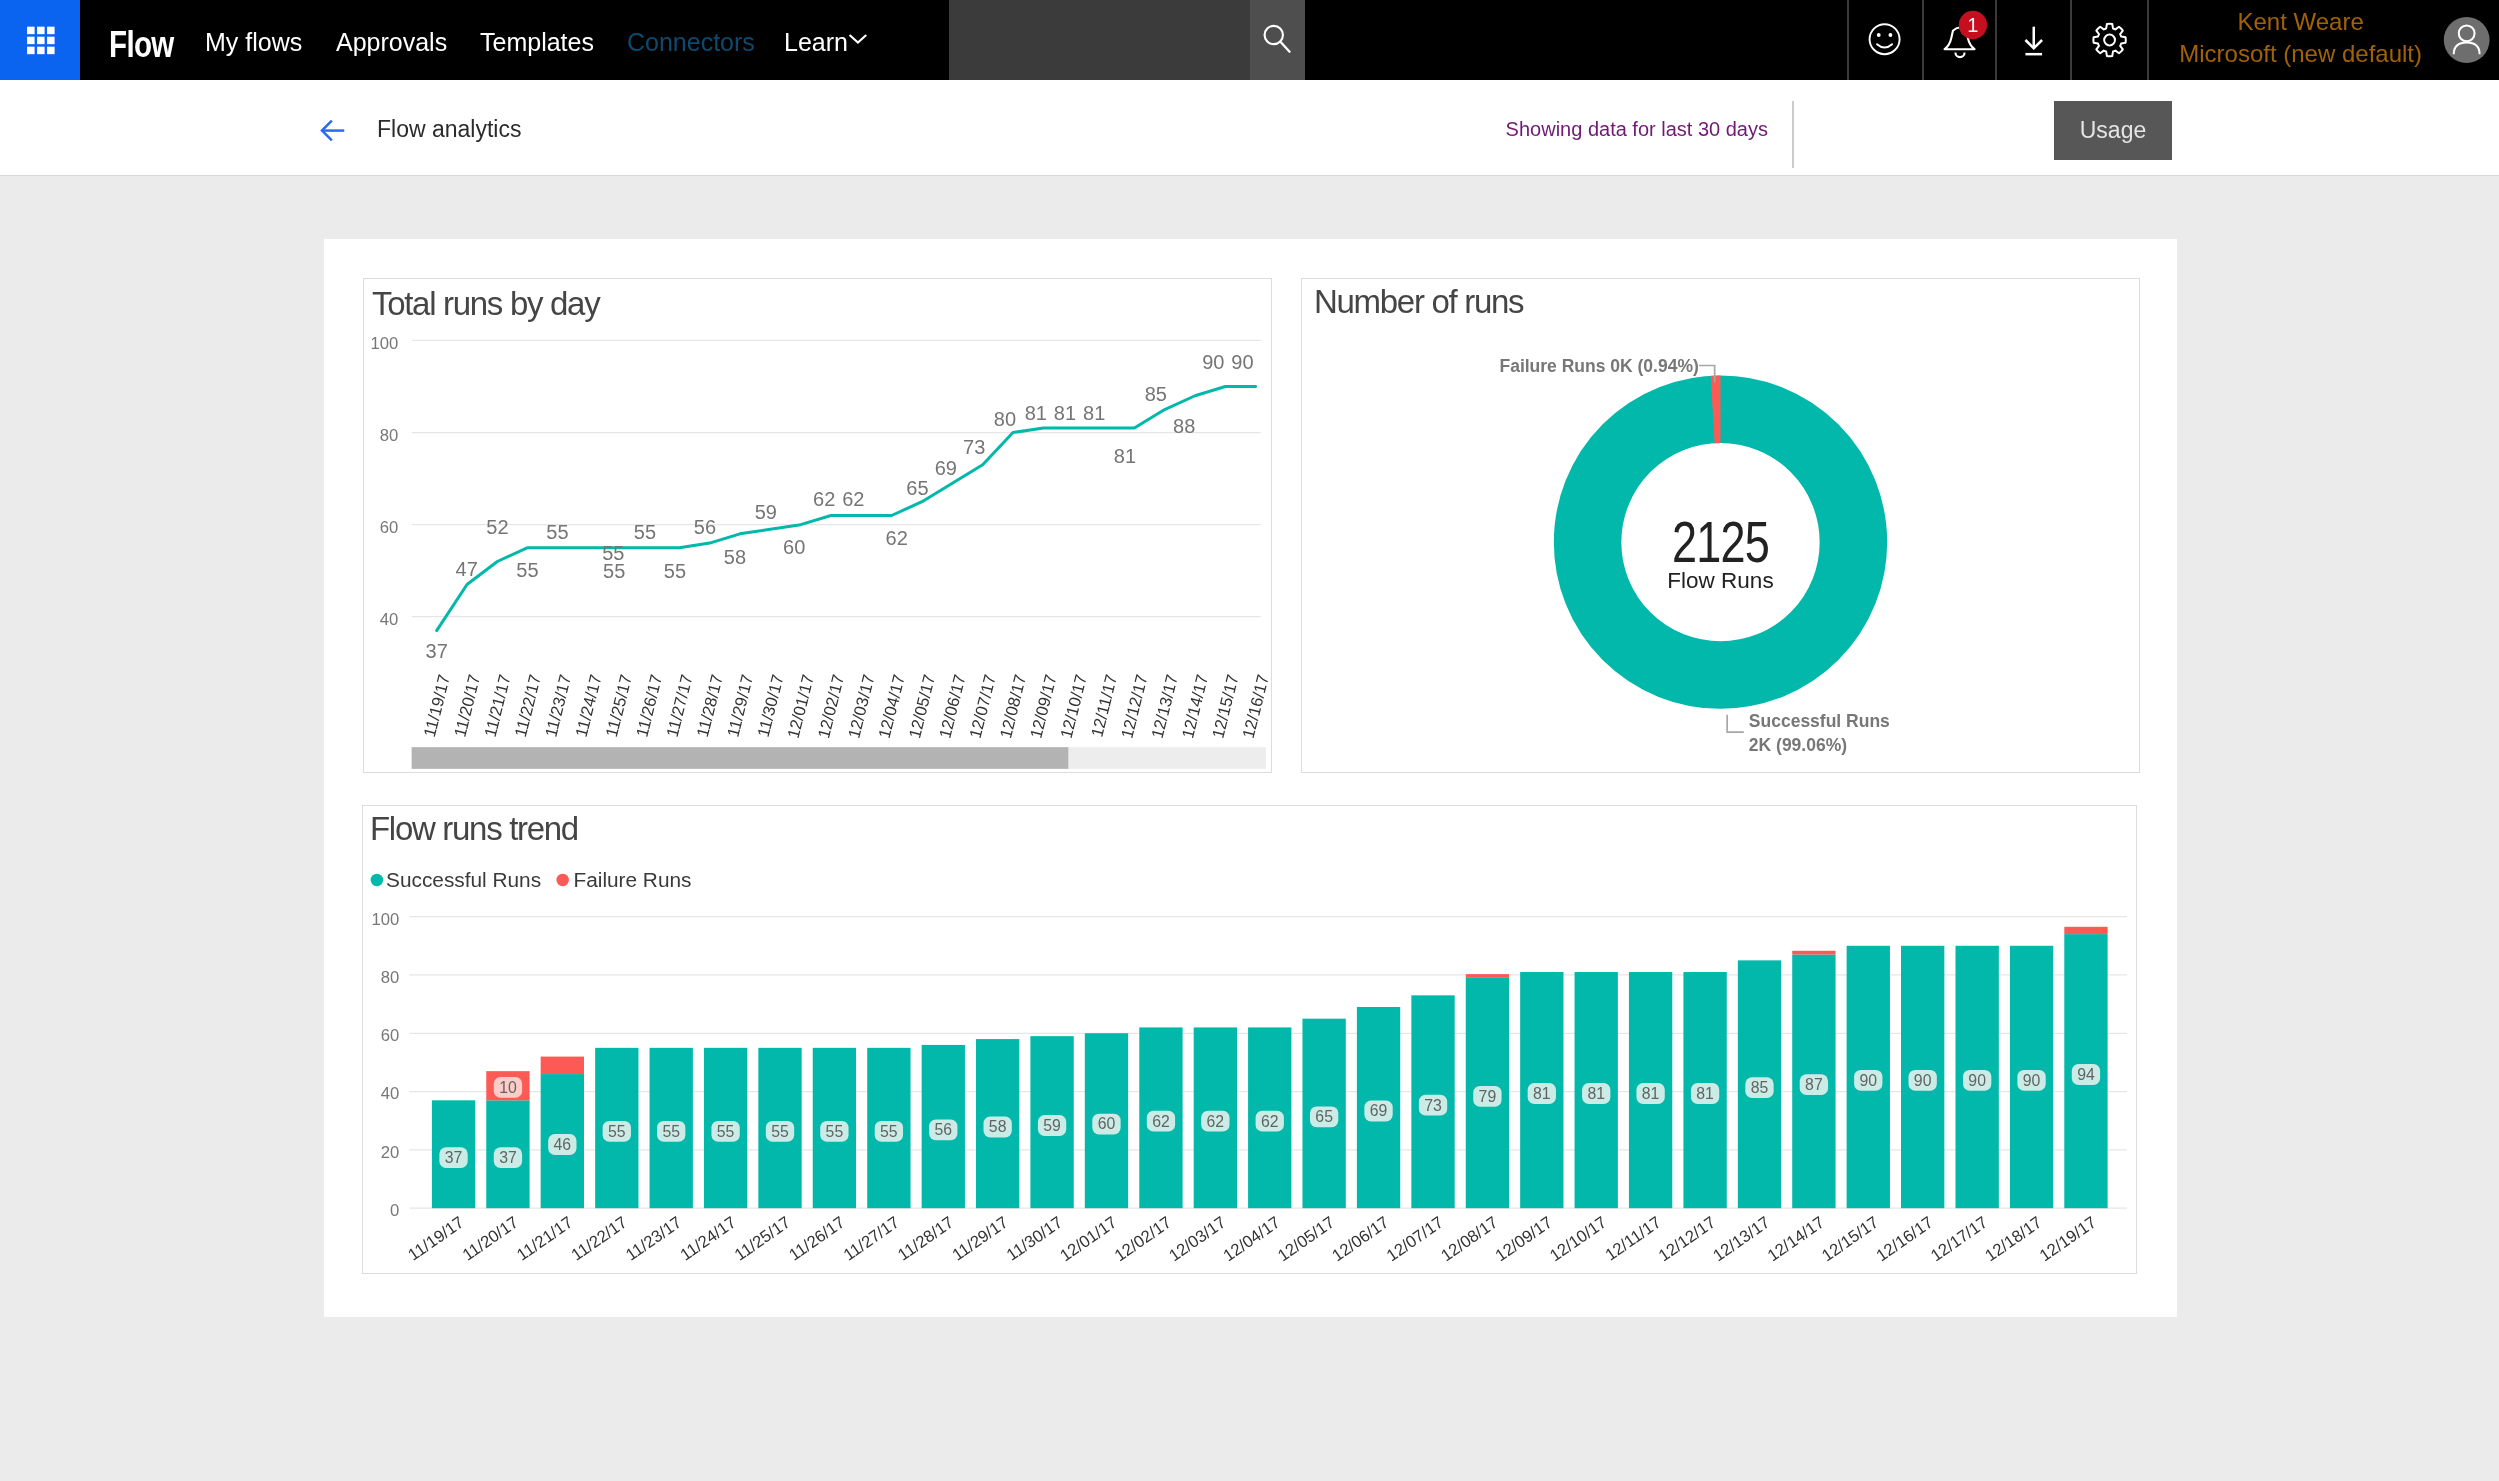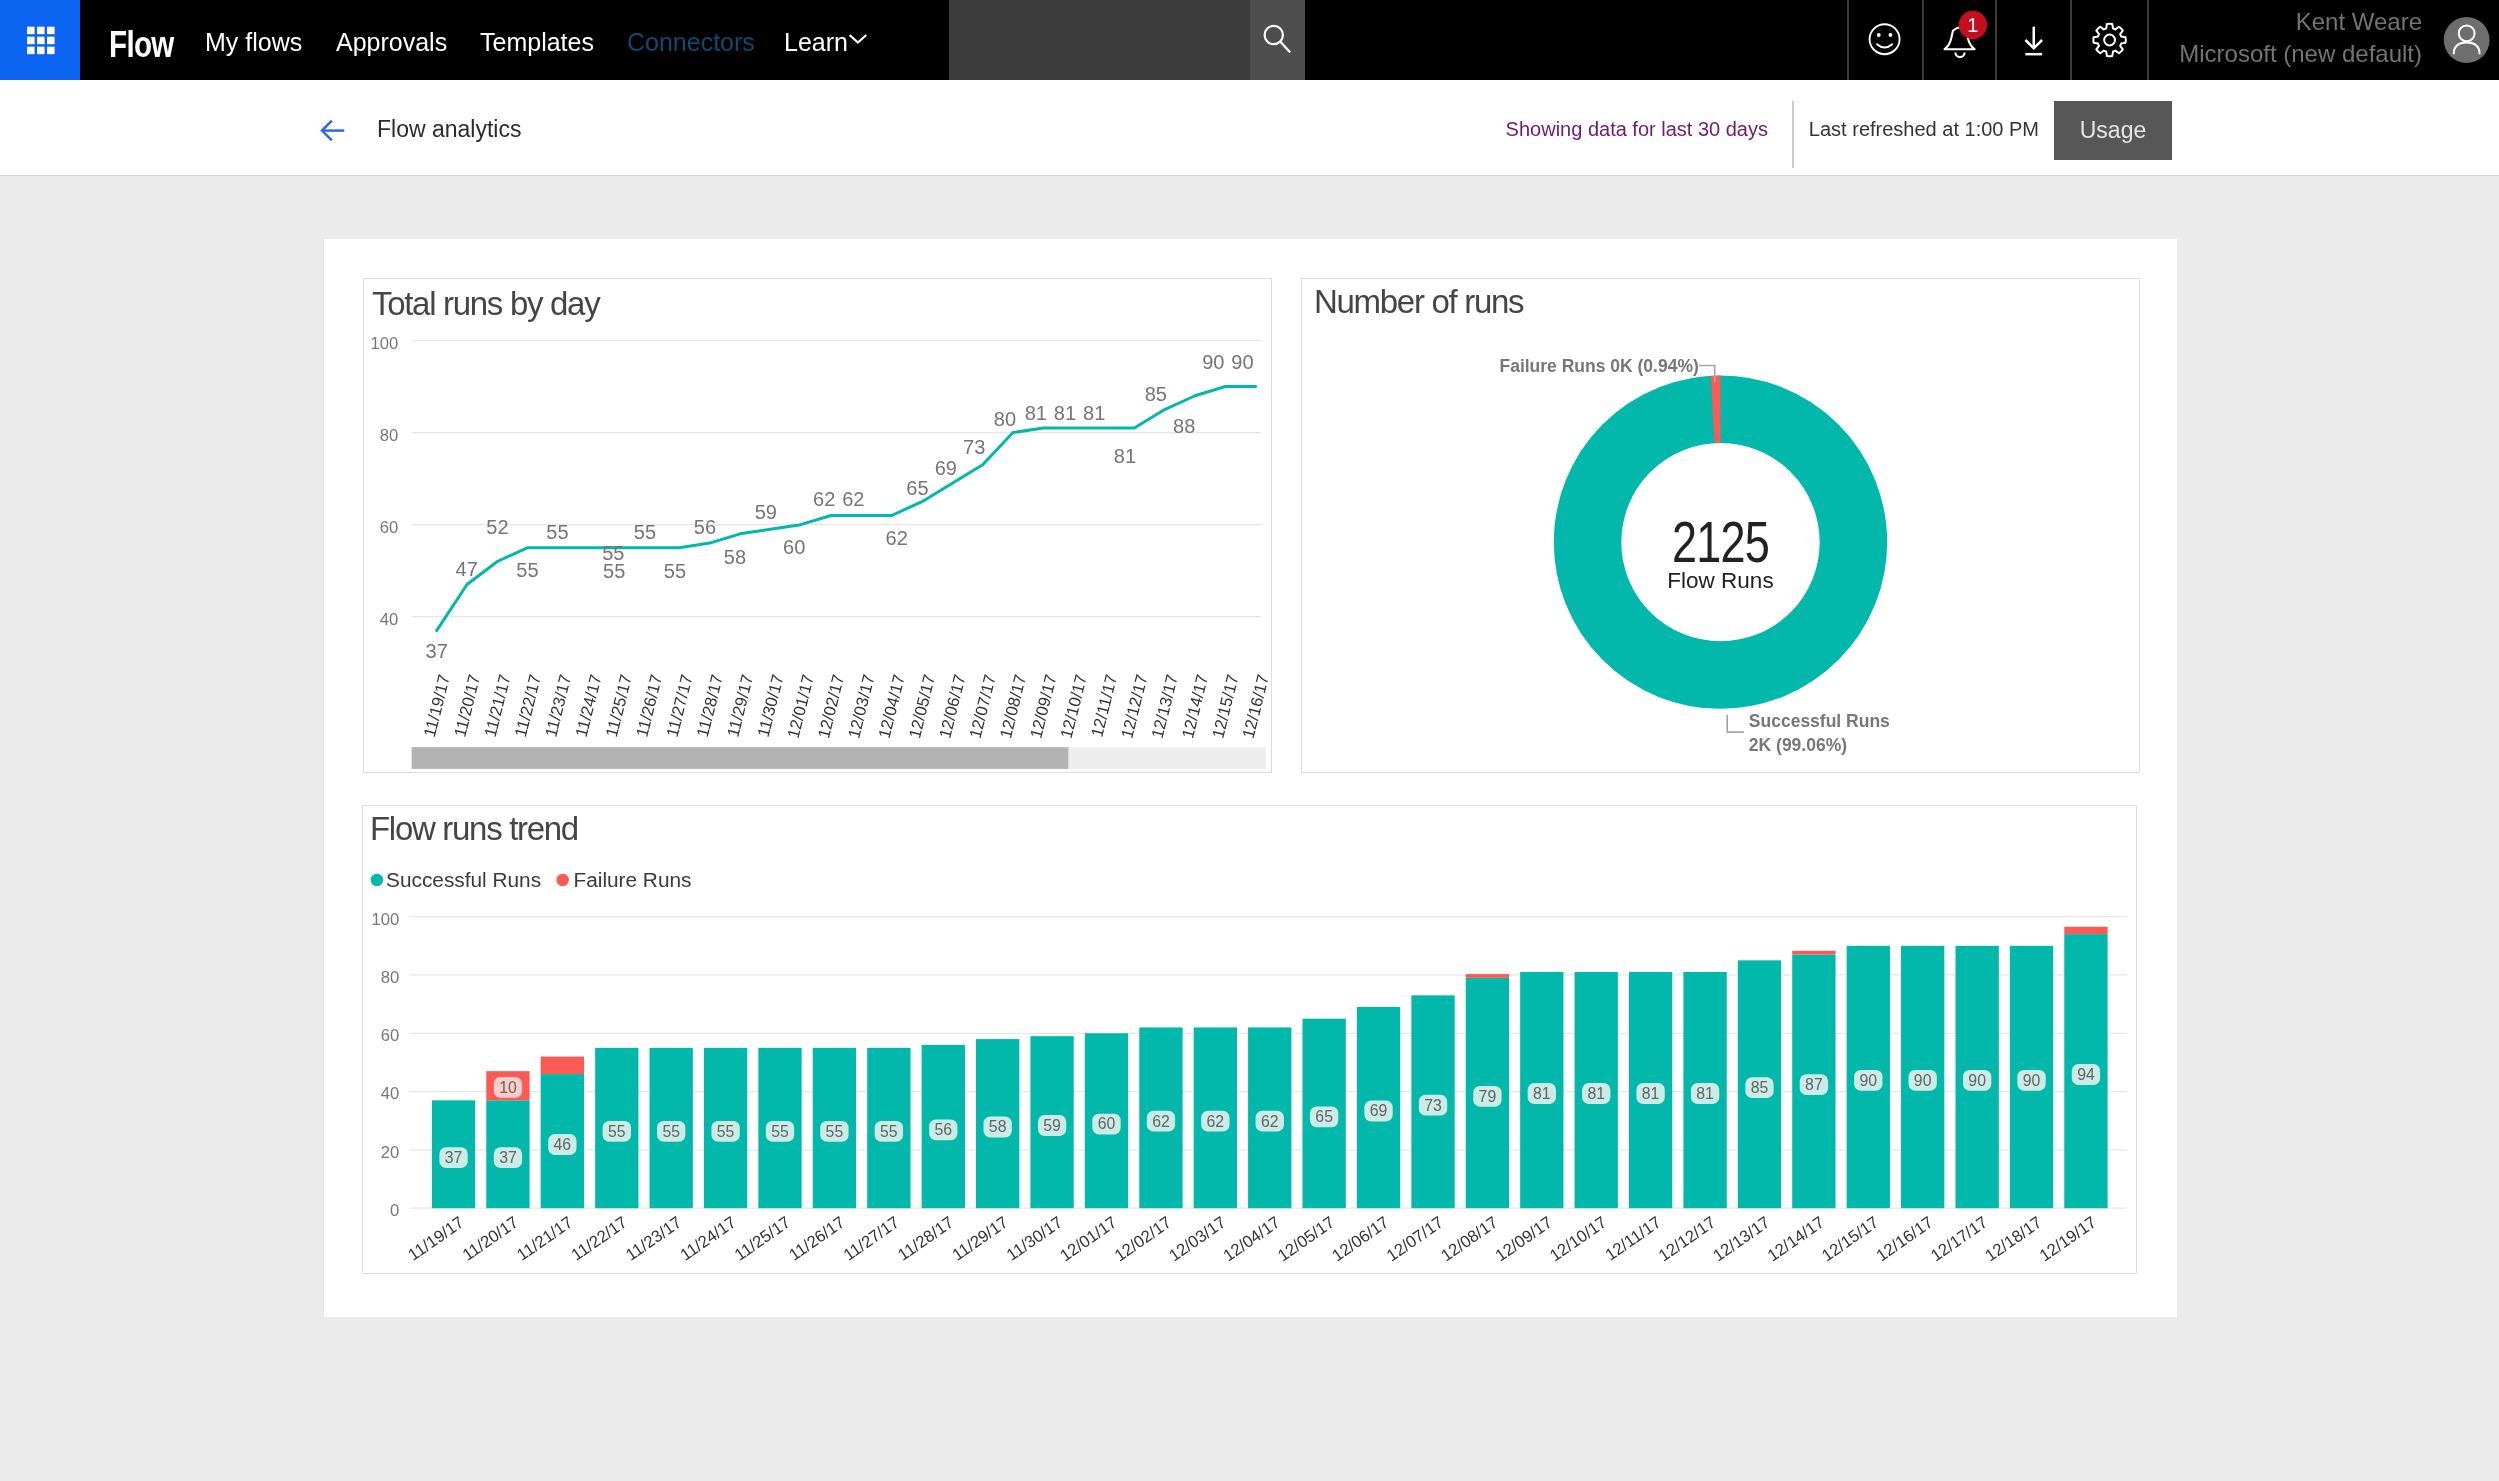--- a/index.html
+++ b/index.html
@@ -19,21 +19,21 @@
   <div class="abs" style="left:205px;top:0;height:80px;line-height:85px;font-size:25px;color:#fff">My flows</div>
   <div class="abs" style="left:336px;top:0;height:83px;line-height:85px;font-size:25px;color:#fff">Approvals</div>
   <div class="abs" style="left:480px;top:0;height:80px;line-height:85px;font-size:25px;color:#fff">Templates</div>
   <div class="abs" style="left:627px;top:0;height:80px;line-height:85px;font-size:25px;color:#0c4a6e">Connectors</div>
   <div class="abs" style="left:784px;top:0;height:80px;line-height:85px;font-size:25px;color:#fff">Learn</div>
   <div class="abs" style="left:1847px;top:0;width:1.7px;height:80px;background:#3A3A3A"></div>
   <div class="abs" style="left:1922px;top:0;width:1.7px;height:80px;background:#3A3A3A"></div>
   <div class="abs" style="left:1995px;top:0;width:1.7px;height:80px;background:#3A3A3A"></div>
   <div class="abs" style="left:2070px;top:0;width:1.7px;height:80px;background:#3A3A3A"></div>
   <div class="abs" style="left:2147px;top:0;width:1.7px;height:80px;background:#3A3A3A"></div>
-  <div class="abs" style="right:78px;top:5.8px;text-align:right;font-size:24px;line-height:32px;color:#737373">Kent Weare<br>Microsoft (new default)</div>
+  <div class="abs" style="right:78px;top:5.8px;text-align:center;font-size:24px;line-height:32px;color:#a16207">Kent Weare<br>Microsoft (new default)</div>
 
 <svg style="position:absolute;left:0;top:0" width="2500" height="80" viewBox="0 0 2999 96">
 
   <rect x="32" y="32" width="9" height="9" fill="#fff"></rect>
       <rect x="44" y="32" width="9" height="9" fill="#fff"></rect>
       <rect x="56" y="32" width="9" height="9" fill="#fff"></rect>
       <rect x="32" y="44" width="9" height="9" fill="#fff"></rect>
       <rect x="44" y="44" width="9" height="9" fill="#fff"></rect>
       <rect x="56" y="44" width="9" height="9" fill="#fff"></rect>
       <rect x="32" y="56" width="9" height="9" fill="#fff"></rect>
@@ -70,21 +70,20 @@
   <div class="abs" style="left:0;top:80px;width:2500px;height:96px;background:#fff;border-bottom:0.8px solid #D8D8D8"></div>
 
 <svg style="position:absolute;left:317px;top:115px" width="33" height="32" viewBox="0 0 40 38">
   <line x1="6" y1="18.5" x2="33" y2="18.5" stroke="#2E68E8" stroke-width="3"></line>
   <polyline points="18,6.5 6,18.5 18,30.5" fill="none" stroke="#2E68E8" stroke-width="3"></polyline>
 </svg>
 
   <div class="abs" style="left:377px;top:80px;height:96px;line-height:99px;font-size:23px;color:#2B2B2B">Flow analytics</div>
   <div class="abs" style="right:732px;top:80px;height:96px;line-height:99px;font-size:20px;color:#701a75">Showing data for last 30 days</div>
   <div class="abs" style="left:1792px;top:101px;width:1.7px;height:67px;background:#CCCCCC"></div>
-  <div class="abs" style="right:461px;top:80px;height:96px;line-height:99px;font-size:20px;color:#333">Last refreshed at 1:00 PM</div>
   <div class="abs" style="left:2054px;top:101px;width:118px;height:59px;background:#575757;color:#e5e5e5;font-size:23px;text-align:center;line-height:59px">Usage</div>
 
   <div class="abs" style="left:324px;top:239px;width:1853px;height:1078px;background:#fff"></div>
 
   <div class="panel" style="left:363px;top:278px;width:909px;height:495px"></div>
   <div class="ptitle" style="left:372px;top:285px">Total runs by day</div>
   <svg class="abs" style="left:363px;top:278px" width="909" height="495" viewBox="435 334 1090 594">
 <line x1="493" y1="740.5" x2="1512" y2="740.5" stroke="#E6E6E6" stroke-width="1.5"></line>
 <line x1="493" y1="630.0" x2="1512" y2="630.0" stroke="#E6E6E6" stroke-width="1.5"></line>
 <line x1="493" y1="519.5" x2="1512" y2="519.5" stroke="#E6E6E6" stroke-width="1.5"></line>

